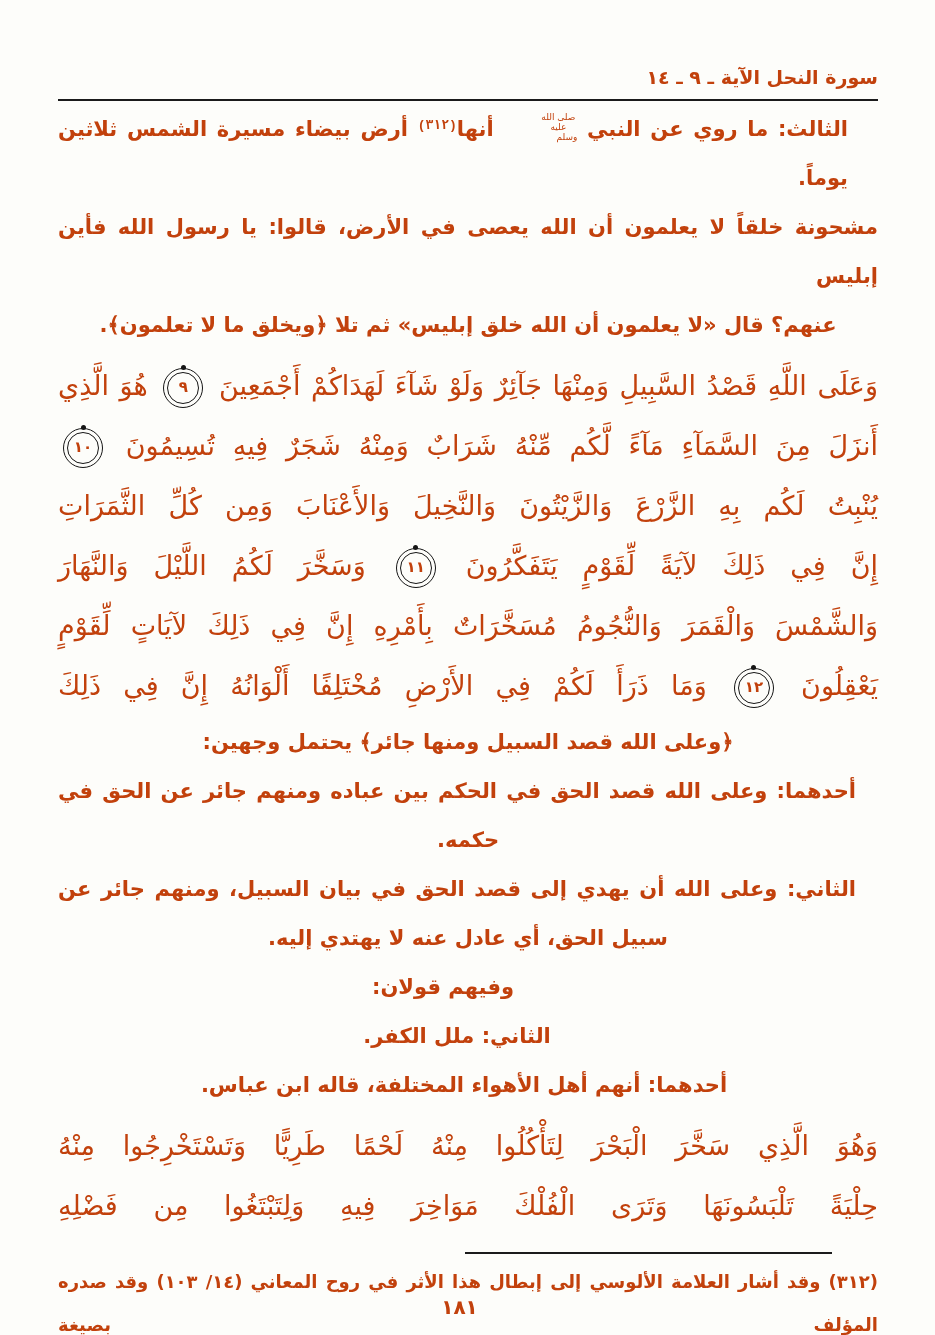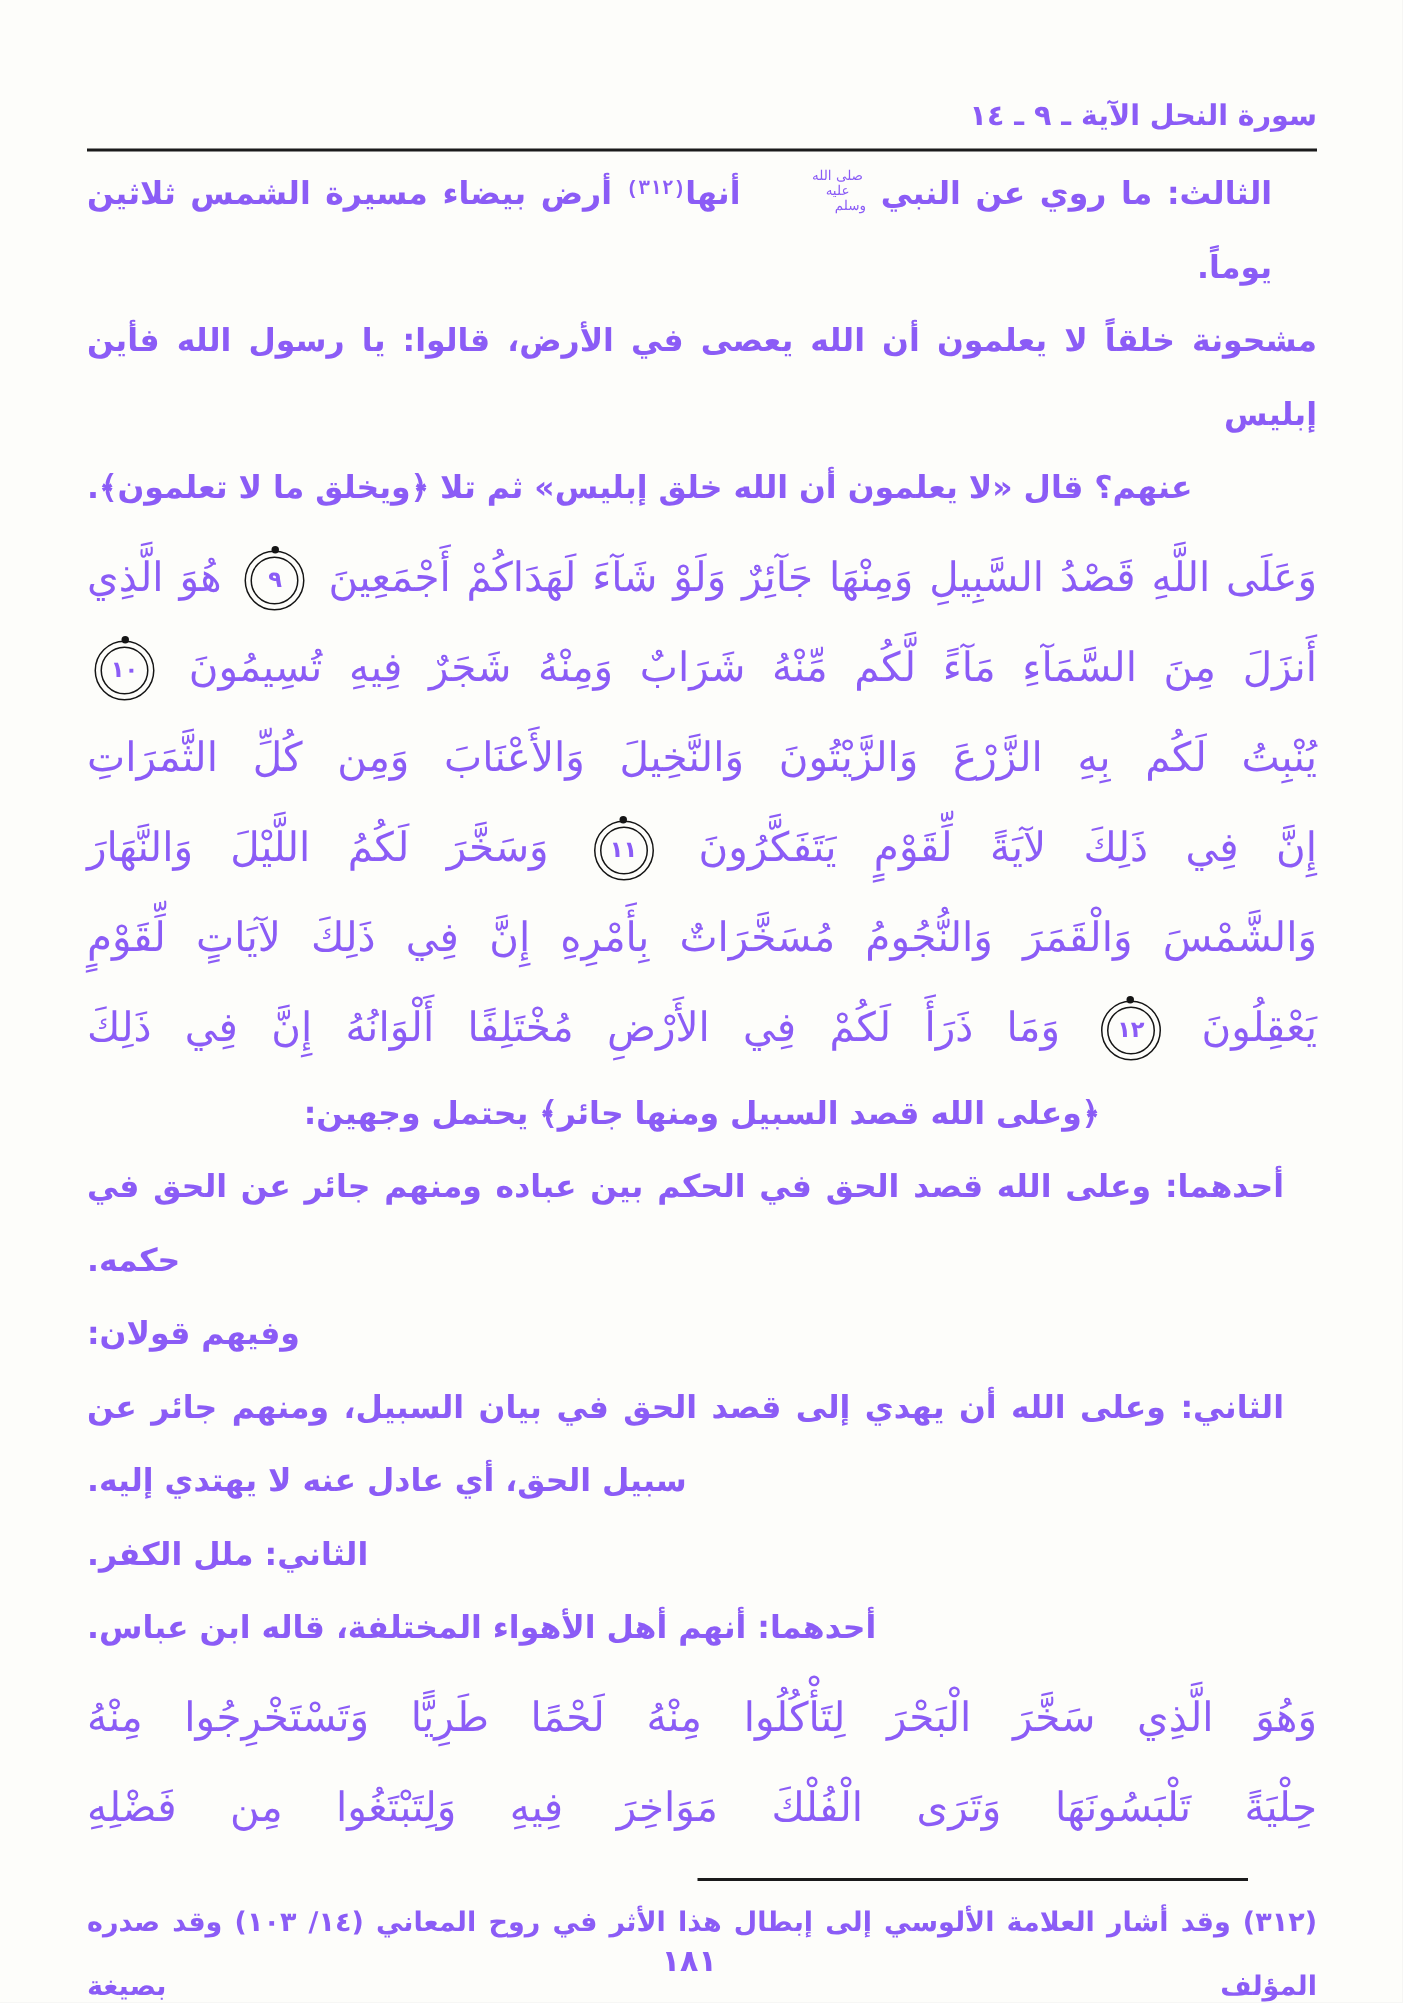--- a/index.html
+++ b/index.html
@@ -1,26 +1,26 @@
 <!DOCTYPE html>
 <html lang="ar" dir="rtl"><head>
 <meta charset="utf-8">
 <style>
   html,body{margin:0;padding:0;background:#efefef;}
   .page{
-    width:935px;height:1335px;margin:0 auto;background:#fdfdfa;color:#8b5cf6;
+    width:935px;height:1335px;margin:0 auto;background:#fdfdfa;color:#c2410c;
     position:relative;box-sizing:border-box;padding:64px 57px 0 58px;
     direction:rtl;font-family:"DejaVu Sans",sans-serif;overflow:hidden;
   }
   
   .hdr-title{text-align:right;font-size:19px;font-weight:700;line-height:26px;}
   .hdr-rule{height:2px;background:#1b1b1b;margin-top:9px;}
   
   .para{margin:0;}
-  .bline{font-size:21px;font-weight:700;line-height:49px;text-align:left;}
+  .bline{font-size:21px;font-weight:700;line-height:49px;text-align:center;}
   .bline.fill{text-align:justify;text-align-last:justify;}
   .bline.center{text-align:center;text-align-last:center;}
   .qblock{margin:6px 0 2px 0;}
   .qline{font-size:27px;font-weight:400;line-height:60px;text-align:justify;text-align-last:justify;}
   .qline.center{text-align:center;text-align-last:center;}
   
   .fnref{font-size:13px;vertical-align:7px;font-weight:700;font-family:Liberation Mono, monospace;}
   .pbuh{display:inline-block;width:38px;font-size:9px;line-height:1.12;text-align:center;
         vertical-align:-4px;font-weight:400;white-space:normal;margin-left:36px;}
   .ayah-marker{display:inline-flex;align-items:center;justify-content:center;
@@ -71,25 +71,25 @@
           </span><span> وَمَا ذَرَأَ لَكُمْ فِي الأَرْضِ مُخْتَلِفًا أَلْوَانُهُ إِنَّ فِي ذَلِكَ</span></div>
       </div>
       <div class="para">
         <div class="bline center"><span>﴿وعلى الله قصد السبيل ومنها جائر﴾ يحتمل وجهين:</span></div>
       </div>
       <div class="para">
         <div class="bline fill" style="padding-right: 22px;"><span>أحدهما: وعلى الله قصد الحق في الحكم بين عباده ومنهم جائر عن الحق في</span></div>
         <div class="bline"><span>حكمه.</span></div>
       </div>
       <div class="para">
-        <div class="bline" style="padding-right: 50px;"><span>وفيهم قولان:</span></div>
+        <div class="bline fill" style="padding-right: 22px;"><span>الثاني: وعلى الله أن يهدي إلى قصد الحق في بيان السبيل، ومنهم جائر عن</span></div>
+        <div class="bline"><span>سبيل الحق، أي عادل عنه لا يهتدي إليه.</span></div>
       </div>
       <div class="para">
-        <div class="bline fill" style="padding-right: 22px;"><span>الثاني: وعلى الله أن يهدي إلى قصد الحق في بيان السبيل، ومنهم جائر عن</span></div>
-        <div class="bline"><span>سبيل الحق، أي عادل عنه لا يهتدي إليه.</span></div>
+        <div class="bline" style="padding-right: 50px;"><span>وفيهم قولان:</span></div>
       </div>
       <div class="para">
         <div class="bline" style="padding-right: 22px;"><span>الثاني: ملل الكفر.</span></div>
       </div>
       <div class="para">
         <div class="bline" style="padding-right: 8px;"><span>أحدهما: أنهم أهل الأهواء المختلفة، قاله ابن عباس.</span></div>
       </div>
       <div class="qblock">
         <div class="qline"><span>وَهُوَ الَّذِي سَخَّرَ الْبَحْرَ لِتَأْكُلُوا مِنْهُ لَحْمًا طَرِيًّا وَتَسْتَخْرِجُوا مِنْهُ</span></div>
         <div class="qline fill"><span>حِلْيَةً تَلْبَسُونَهَا وَتَرَى الْفُلْكَ مَوَاخِرَ فِيهِ وَلِتَبْتَغُوا مِن فَضْلِهِ</span></div>

